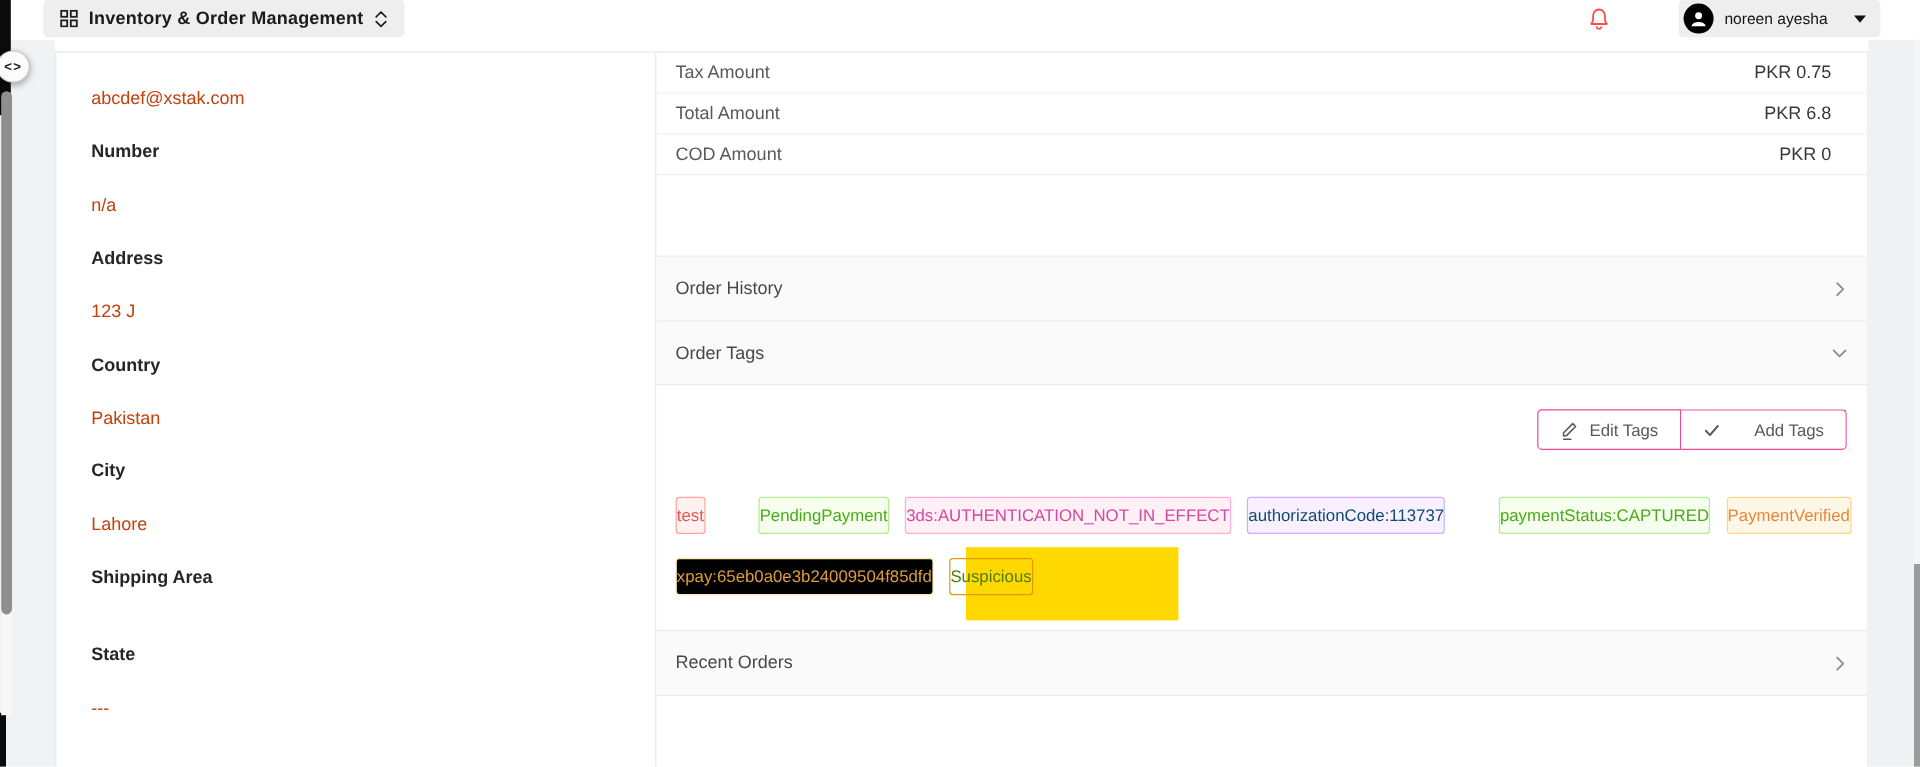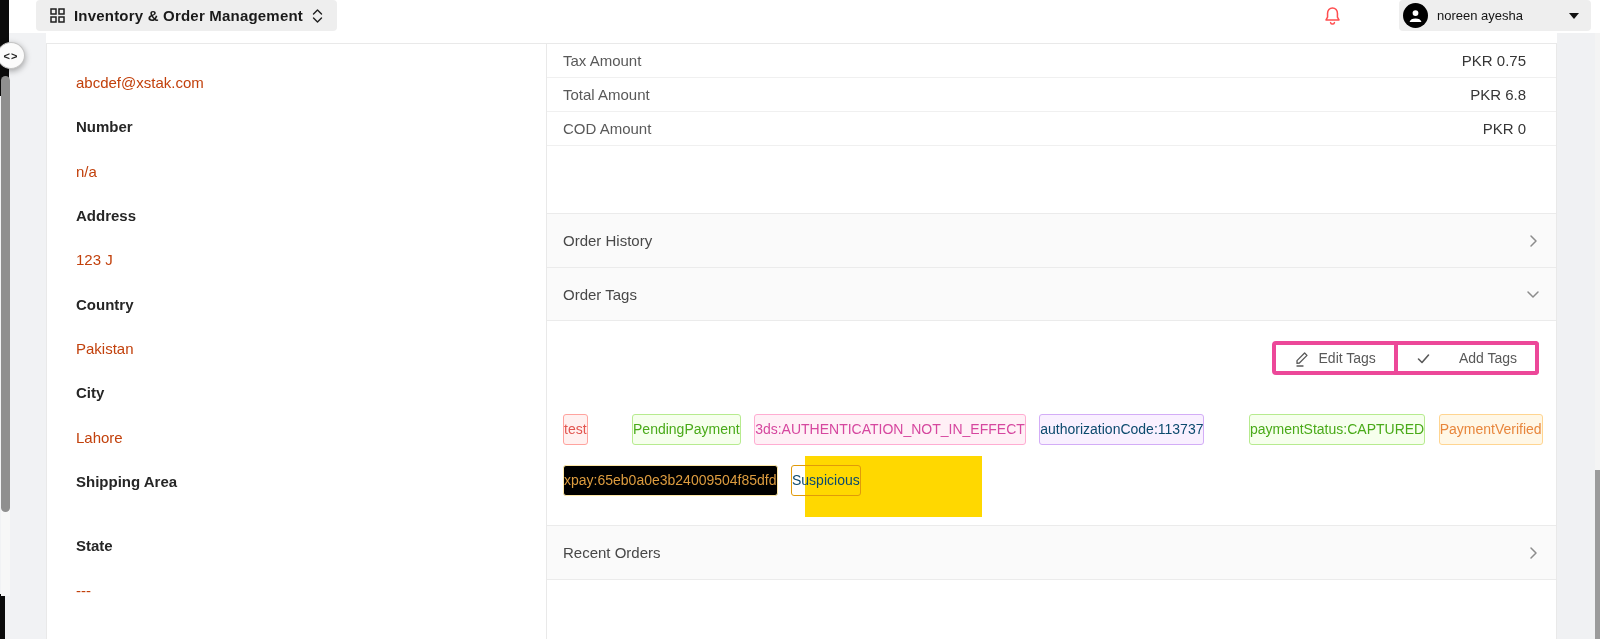--- a/index.html
+++ b/index.html
@@ -11,21 +11,21 @@
 
   
   .topbar { position:absolute; left:0; top:0; width:1600px; height:33px; background:#fff; z-index:4; }
   .title-chip {
     position:absolute; left:36px; top:0; height:31px; background:#eeeeee; border-radius:4px;
     display:flex; align-items:center; gap:9px; padding:0 14px; cursor:pointer;
   }
   .title-text { font-size:15px; font-weight:600; color:#1a1a1a; letter-spacing:.2px; }
   .bell-btn { position:absolute; left:1320px; top:3px; width:24px; height:26px; display:flex; align-items:center; justify-content:center; cursor:pointer; }
   .user-chip {
-    position:absolute; left:1399px; top:0; width:192px; height:31px; background:#eeeeee; border-radius:4px;
+    position:absolute; left:1399px; top:0; width:168px; height:31px; background:#eeeeee; border-radius:4px;
     display:flex; align-items:center; gap:9px; padding:0 12px 0 4px; cursor:pointer;
   }
   .avatar { width:25px; height:25px; border-radius:50%; background:#000; display:flex; align-items:center; justify-content:center; overflow:hidden; flex:0 0 auto; }
   .user-name { font-size:13px; color:#141414; white-space:nowrap; }
   .caret-down { width:0; height:0; border-left:5px solid transparent; border-right:5px solid transparent; border-top:6px solid #111; margin-left:auto; }
 
   
   .gutter-left  { position:absolute; left:10px;  top:33px; width:36px;  height:606px; background:#f1f2f4; z-index:0; }
   .gutter-right { position:absolute; left:1557px; top:33px; width:38px; height:606px; background:#f0f1f3; z-index:0; }
 
@@ -70,40 +70,40 @@
     display:flex; align-items:center; padding:0 15px 0 16px; font-size:15px; color:#484848; cursor:pointer;
   }
   .section-header.short { height:53px; }
   .section-header .chev { margin-left:auto; display:flex; align-items:center; }
   .section-content { position:relative; background:#fff; height:205px; border-bottom:1px solid #ebebeb; }
 
   
   .tag-btn-group { position:absolute; top:20px; right:17px; display:flex; }
   .tag-btn {
     height:34px; display:flex; align-items:center; gap:9px; padding:0 18px;
-    background:#fff; border:4px solid #ec4899; font-size:14px; color:#595959; cursor:pointer; white-space:nowrap;
+    background:#fff; border:1px solid #ec4899; font-size:14px; color:#595959; cursor:pointer; white-space:nowrap;
   }
   .tag-btn.first { border-radius:4px 0 0 4px; }
   .tag-btn.last  { border-radius:0 4px 4px 0; border-left:none;gap:28px; }
 
   
   .tags-row { position:absolute; left:16px; white-space:nowrap; z-index:2; }
   .tags-row.r1 { top:93px; }
   .tags-row.r2 { top:144px; }
   .tag {
     display:inline-block; height:31px; line-height:29px; padding:0 0; margin-right:9px;
     border:1px solid; border-radius:3px; font-size:14px; background:#fff; position:relative; z-index:2;
   }
   .t-red     { background:#fff1f0; border-color:#ffa39e; color:#e25650; }
   .t-green   { background:#f6ffed; border-color:#b7eb8f; color:#49aa19;margin-left:31px; }
   .t-magenta { background:#fff0f6; border-color:#ffadd2; color:#d6479f; }
   .t-purple  { background:#f9f0ff; border-color:#d3adf7; color:#0c4a6e;text-align:center; }
   .t-orange  { background:#fff7e6; border-color:#ffd591; color:#e8863c; }
   .t-gold    { background:#000000; border-color:#ffe9a8; color:#dd9c3f; }
-  .t-susp    { background:transparent; border-color:#e09a0b; color:#0c4a6e;text-align:right; }
+  .t-susp    { background:transparent; border-color:#e09a0b; color:#4d7c0f;text-align:right; }
 
   .highlight-rect { position:absolute; left:258px; top:135px; width:177px; height:61px; background:#ffd800; z-index:1; }
 
   svg { display:block; }
 </style>
 </head>
 <body>
 
 <div class="gutter-left"></div>
 <div class="gutter-right"></div>

